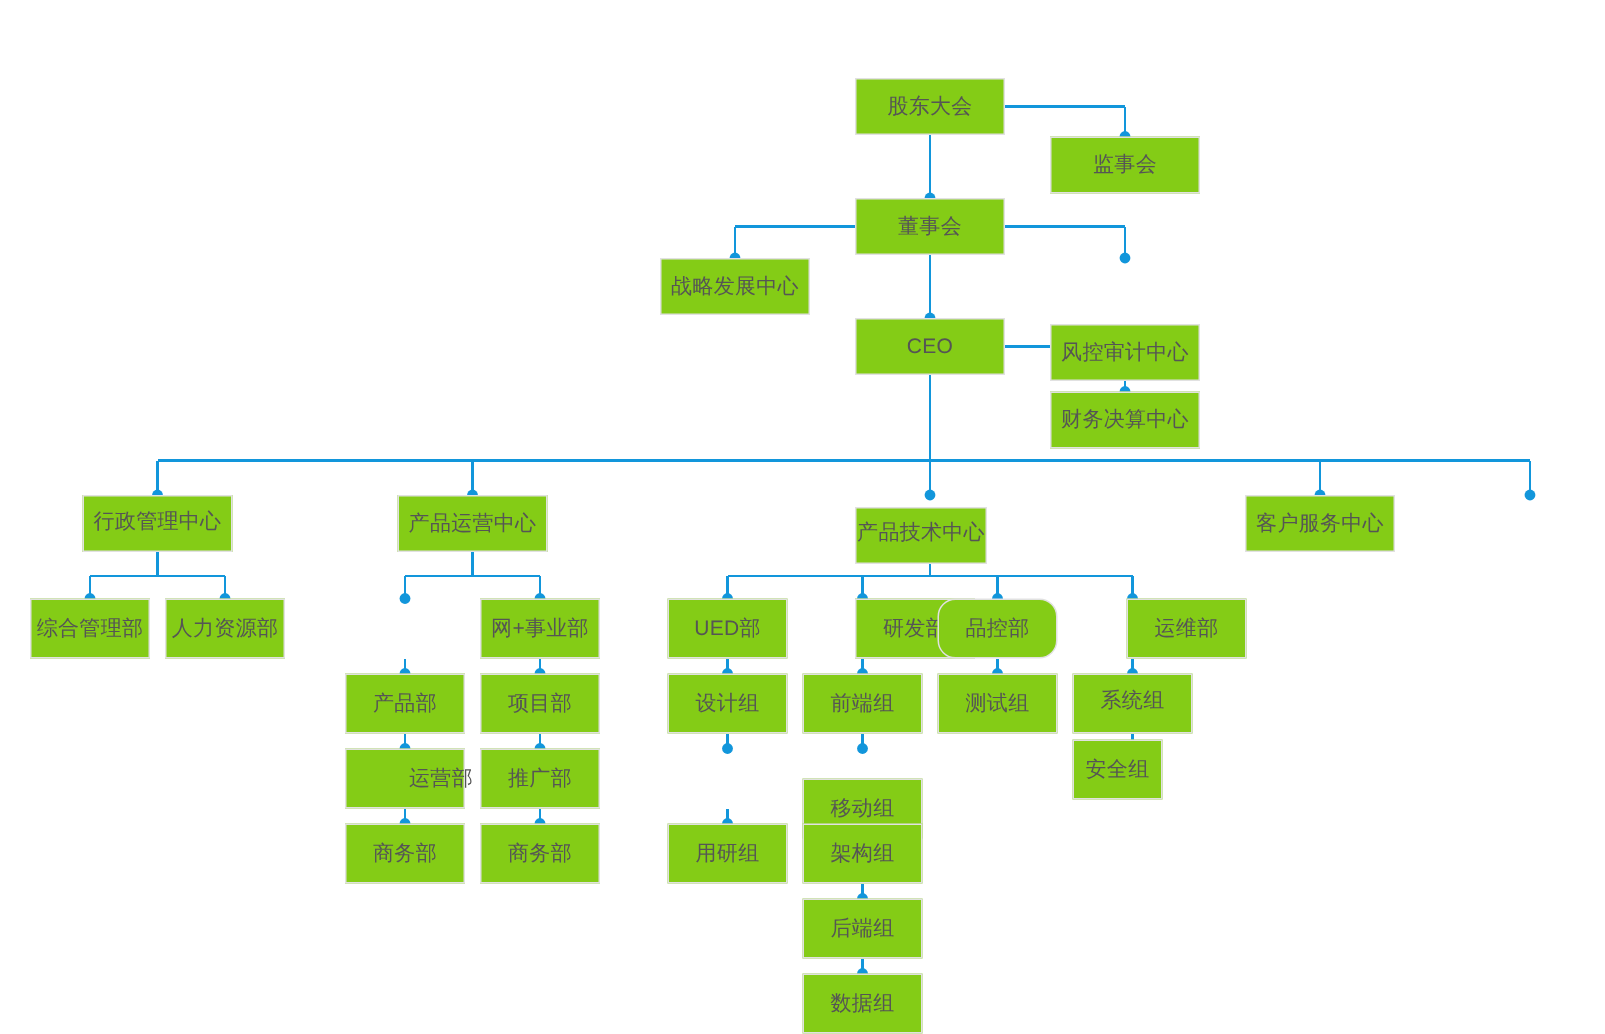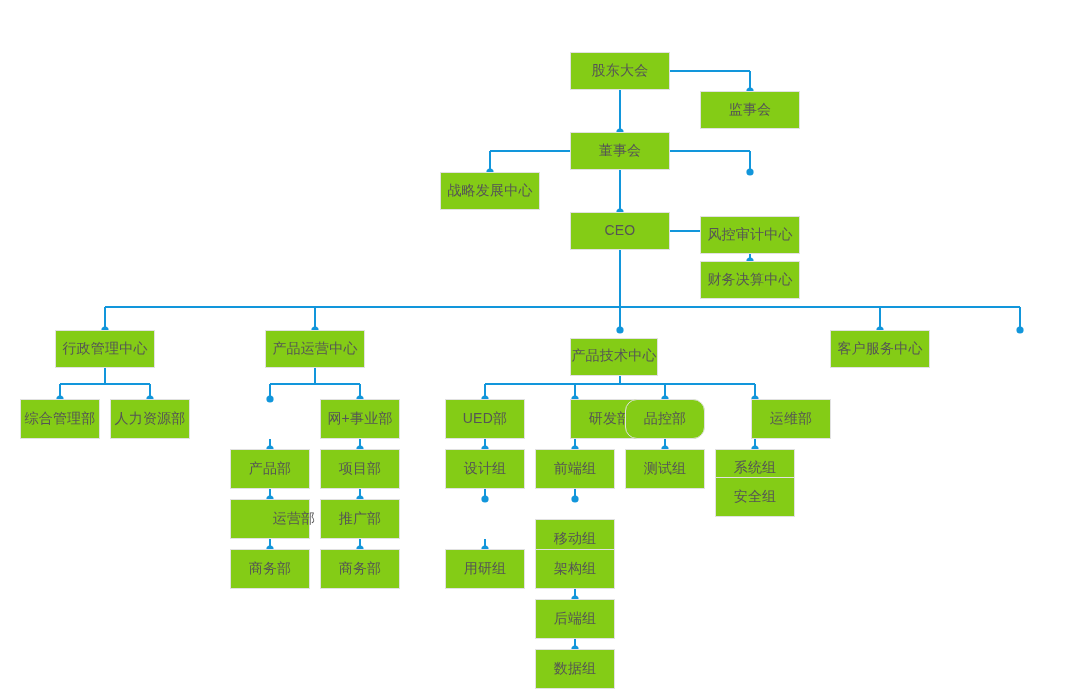--- a/index.html
+++ b/index.html
@@ -136,14 +136,14 @@
     <div class="node leaf" style="left: 535px; top: 399px; width: 80px; height: 40px; margin-left: 35px;">研发部</div>
     <div class="node leaf" style="left: 535px; top: 449px; width: 80px; height: 40px;">前端组</div>
     <div class="node leaf" style="left: 535px; top: 499px; width: 80px; height: 40px; margin-top: 20px;">移动组</div>
     <div class="node leaf" style="left: 535px; top: 549px; width: 80px; height: 40px; text-align: right;">架构组</div>
     <div class="node leaf" style="left: 535px; top: 599px; width: 80px; height: 40px;">后端组</div>
     <div class="node leaf" style="left: 535px; top: 649px; width: 80px; height: 40px;">数据组</div>
     <div class="node leaf" style="left: 625px; top: 399px; width: 80px; height: 40px; border-radius: 12px;">品控部</div>
     <div class="node leaf" style="left: 625px; top: 449px; width: 80px; height: 40px;">测试组</div>
     <div class="node leaf" style="left: 715px; top: 399px; width: 80px; height: 40px; margin-left: 36px;">运维部</div>
     <div class="node leaf" style="left: 715px; top: 449px; width: 80px; height: 40px; font-family: Liberation Mono, monospace;">系统组</div>
-    <div class="node leaf" style="left: 715px; top: 477px; width: 80px; height: 40px;">安全组</div>
+    <div class="node leaf" style="left: 715px; top: 493px; width: 60px; height: 40px;">安全组</div>
   </div>
 
 </body></html>

